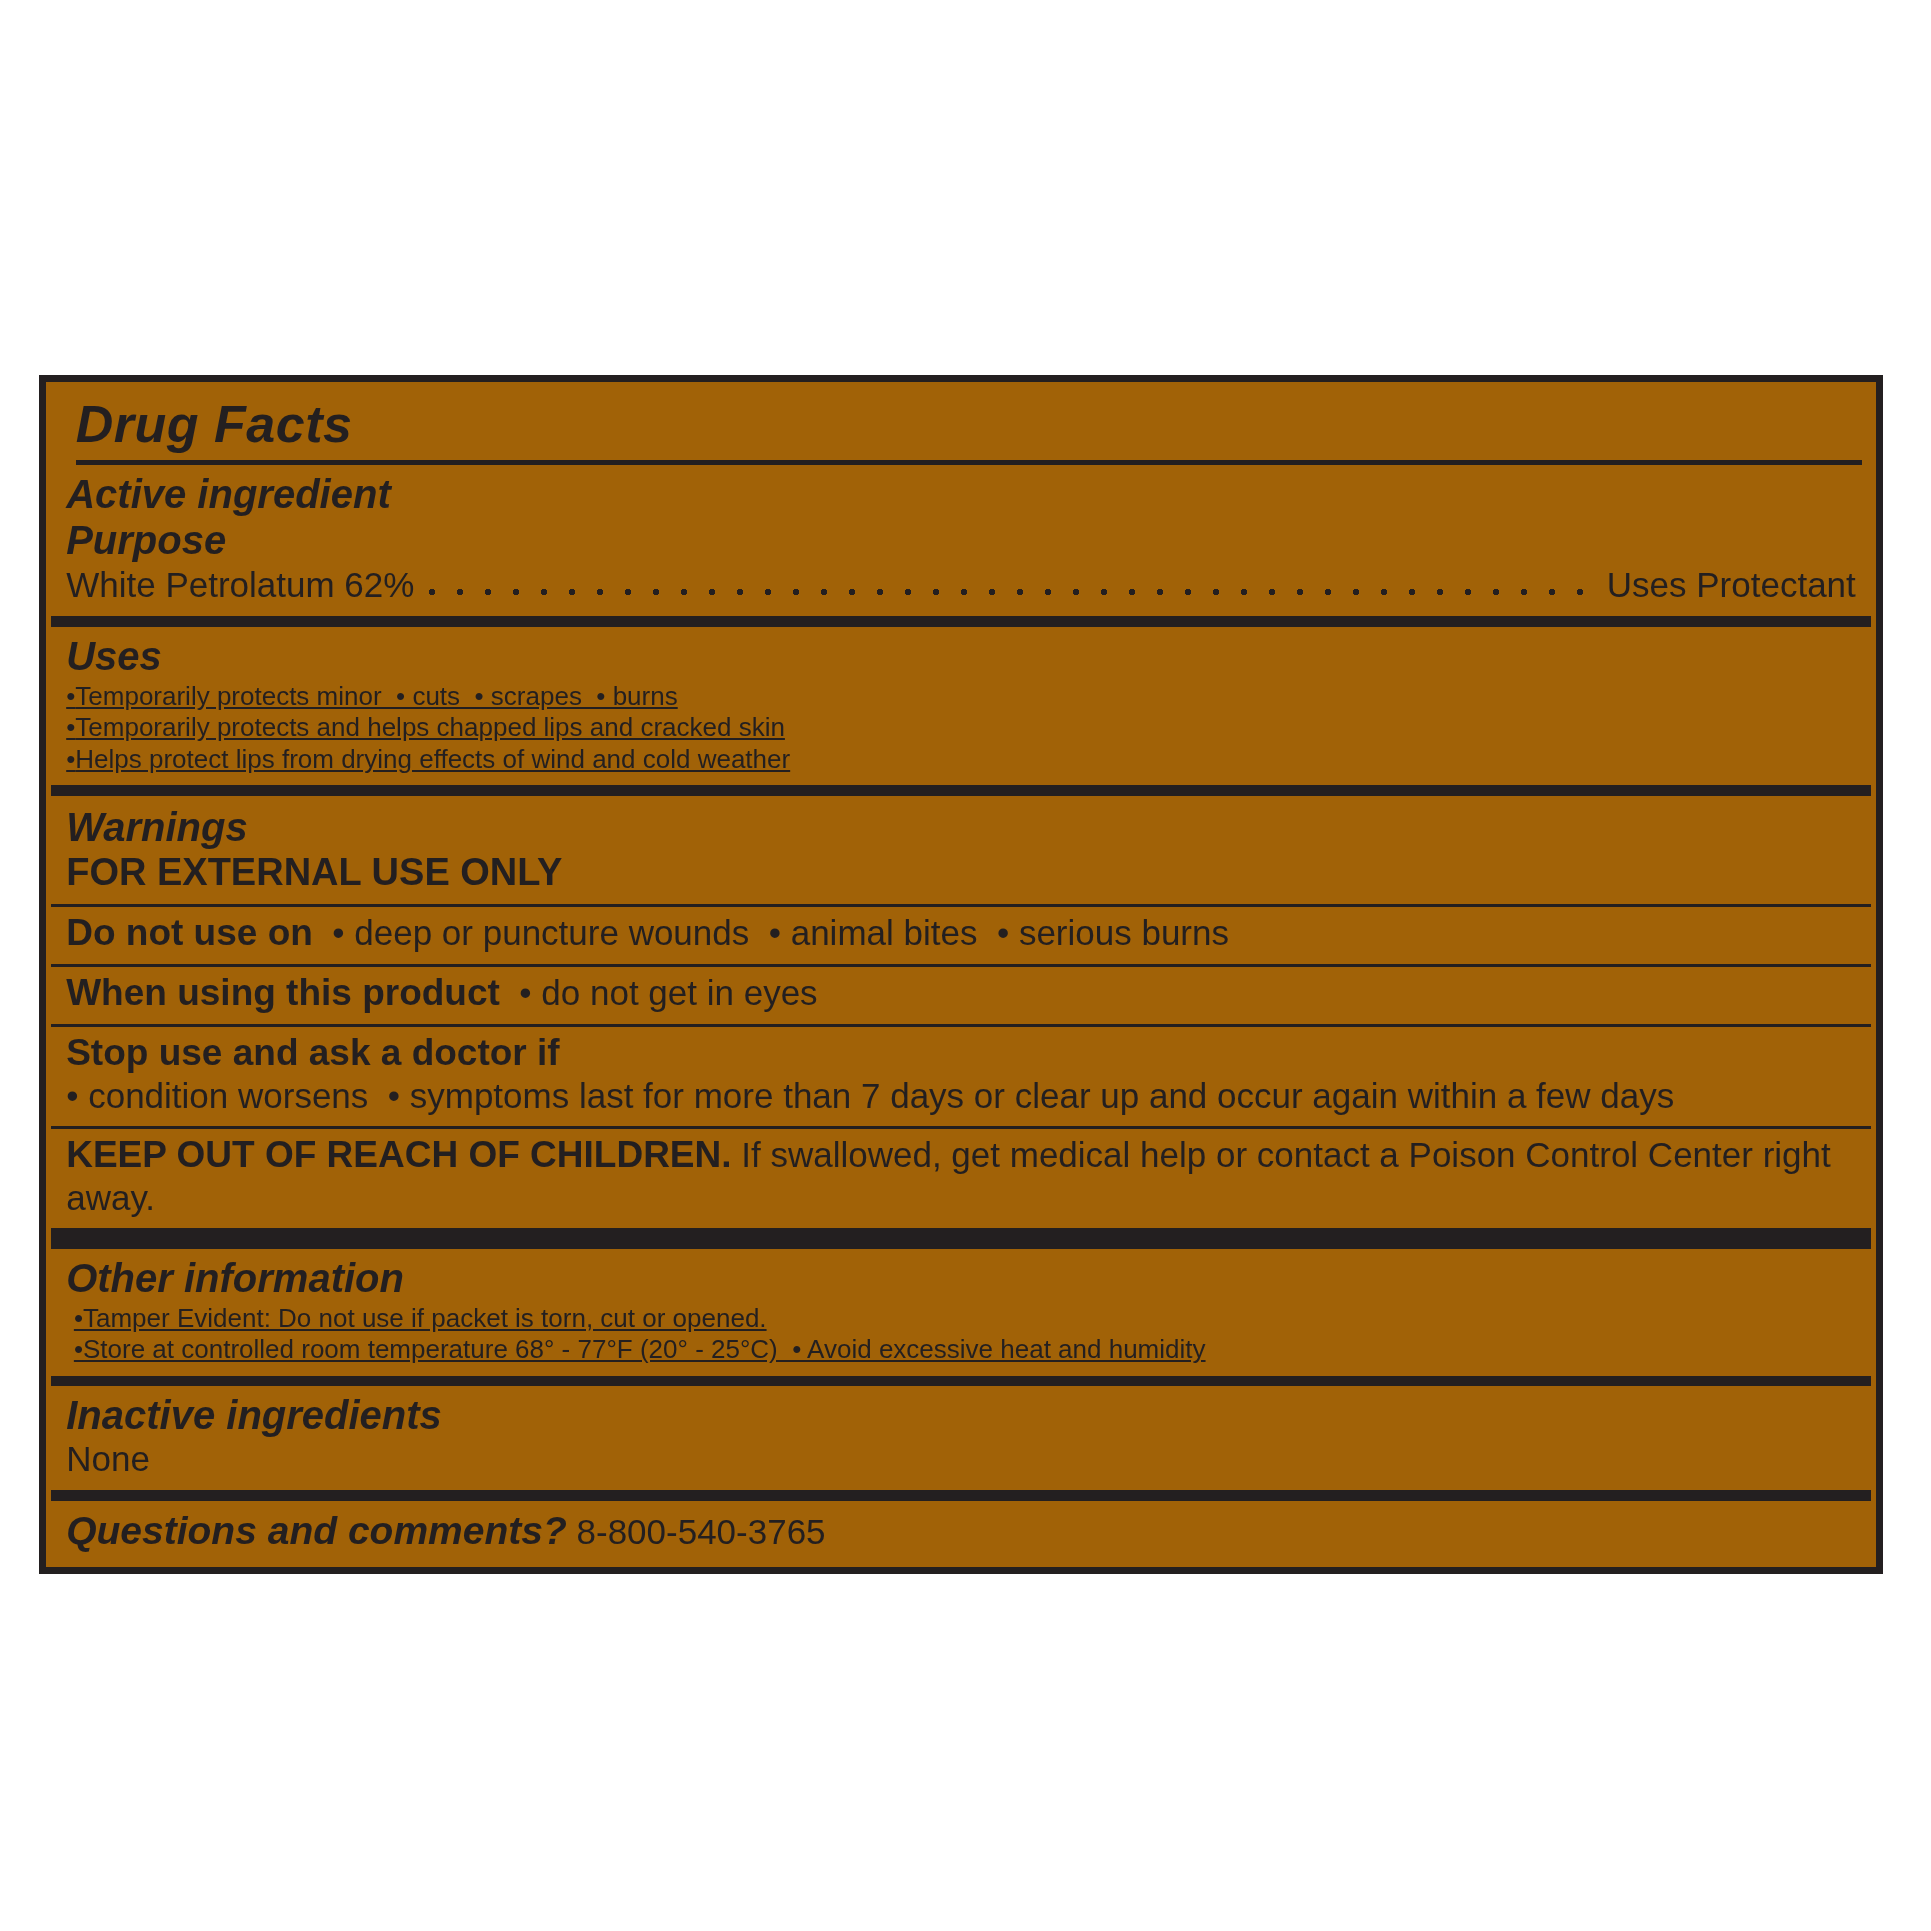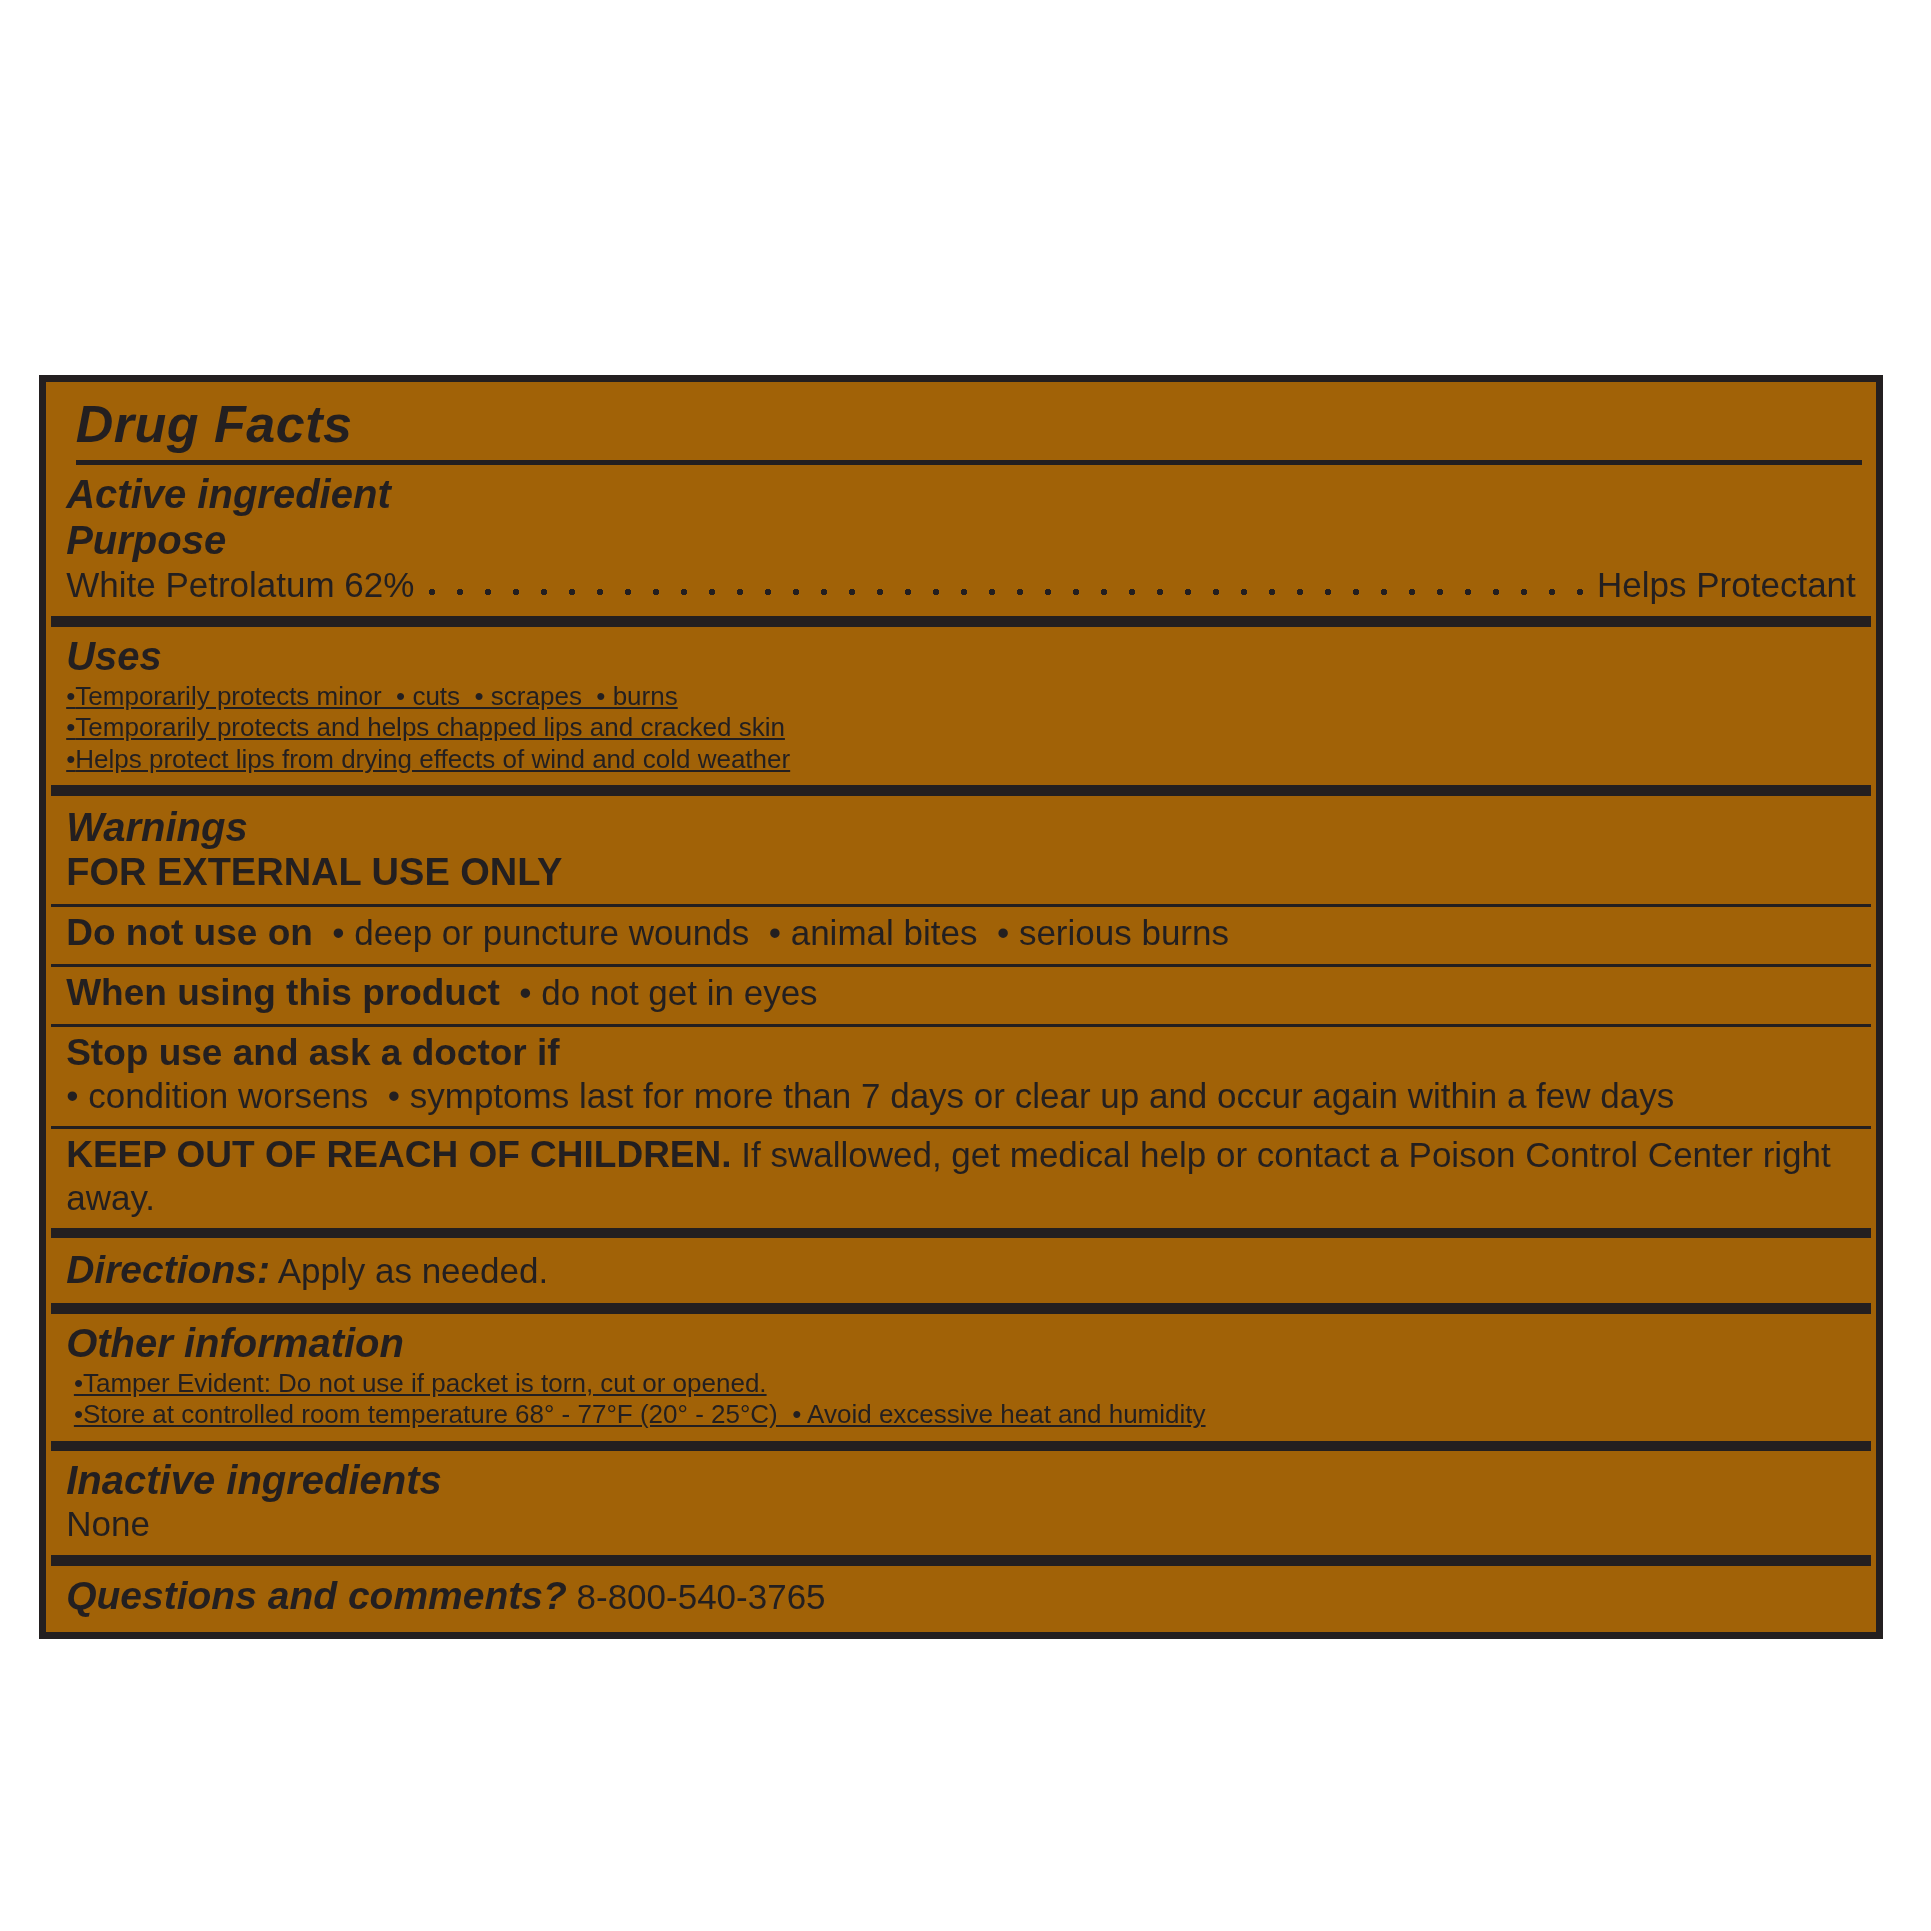--- a/index.html
+++ b/index.html
@@ -57,21 +57,21 @@
     <div class="title-rule"></div>
 
     <div class="sec">
       <div class="hrow">
         <span class="head">Active ingredient</span>
         <span class="head">Purpose</span>
       </div>
       <div class="leader-row">
         <span>White Petrolatum 62%</span>
         <span class="dots"></span>
-        <span>Helps Protectant</span>
+        <span>Uses Protectant</span>
       </div>
     </div>
 
     <div class="bar"></div>
 
     <div class="sec">
       <div class="head">Uses</div>
       <ul class="blist">
         <li>Temporarily protects minor  • cuts  • scrapes  • burns</li>
         <li>Temporarily protects and helps chapped lips and cracked skin</li>
@@ -96,23 +96,20 @@
         <div class="txt lead" style="font-size:37px;">Stop use and ask a doctor if</div>
         <div class="txt">• condition worsens  • symptoms last for more than 7 days or clear up and occur again within a few days</div>
       </div>
       <div class="wsub">
         <div class="txt"><span class="lead" style="font-size:37px;">KEEP OUT OF REACH OF CHILDREN.</span><span> If swallowed, get medical help or contact a Poison Control Center right away.</span></div>
       </div>
     </div>
 
     <div class="bar"></div>
 
-    <div class="sec" style="padding-top:7.7px;">
-      <div class="inline-row"><span class="head-inline">Directions:</span><span> Apply as needed.</span></div>
-    </div>
 
     <div class="bar"></div>
 
     <div class="sec">
       <div class="head">Other information</div>
       <ul class="blist" style="margin-left:7.7px;">
         <li>Tamper Evident: Do not use if packet is torn, cut or opened.</li>
         <li>Store at controlled room temperature 68° - 77°F (20° - 25°C)  • Avoid excessive heat and humidity</li>
       </ul>
     </div>

